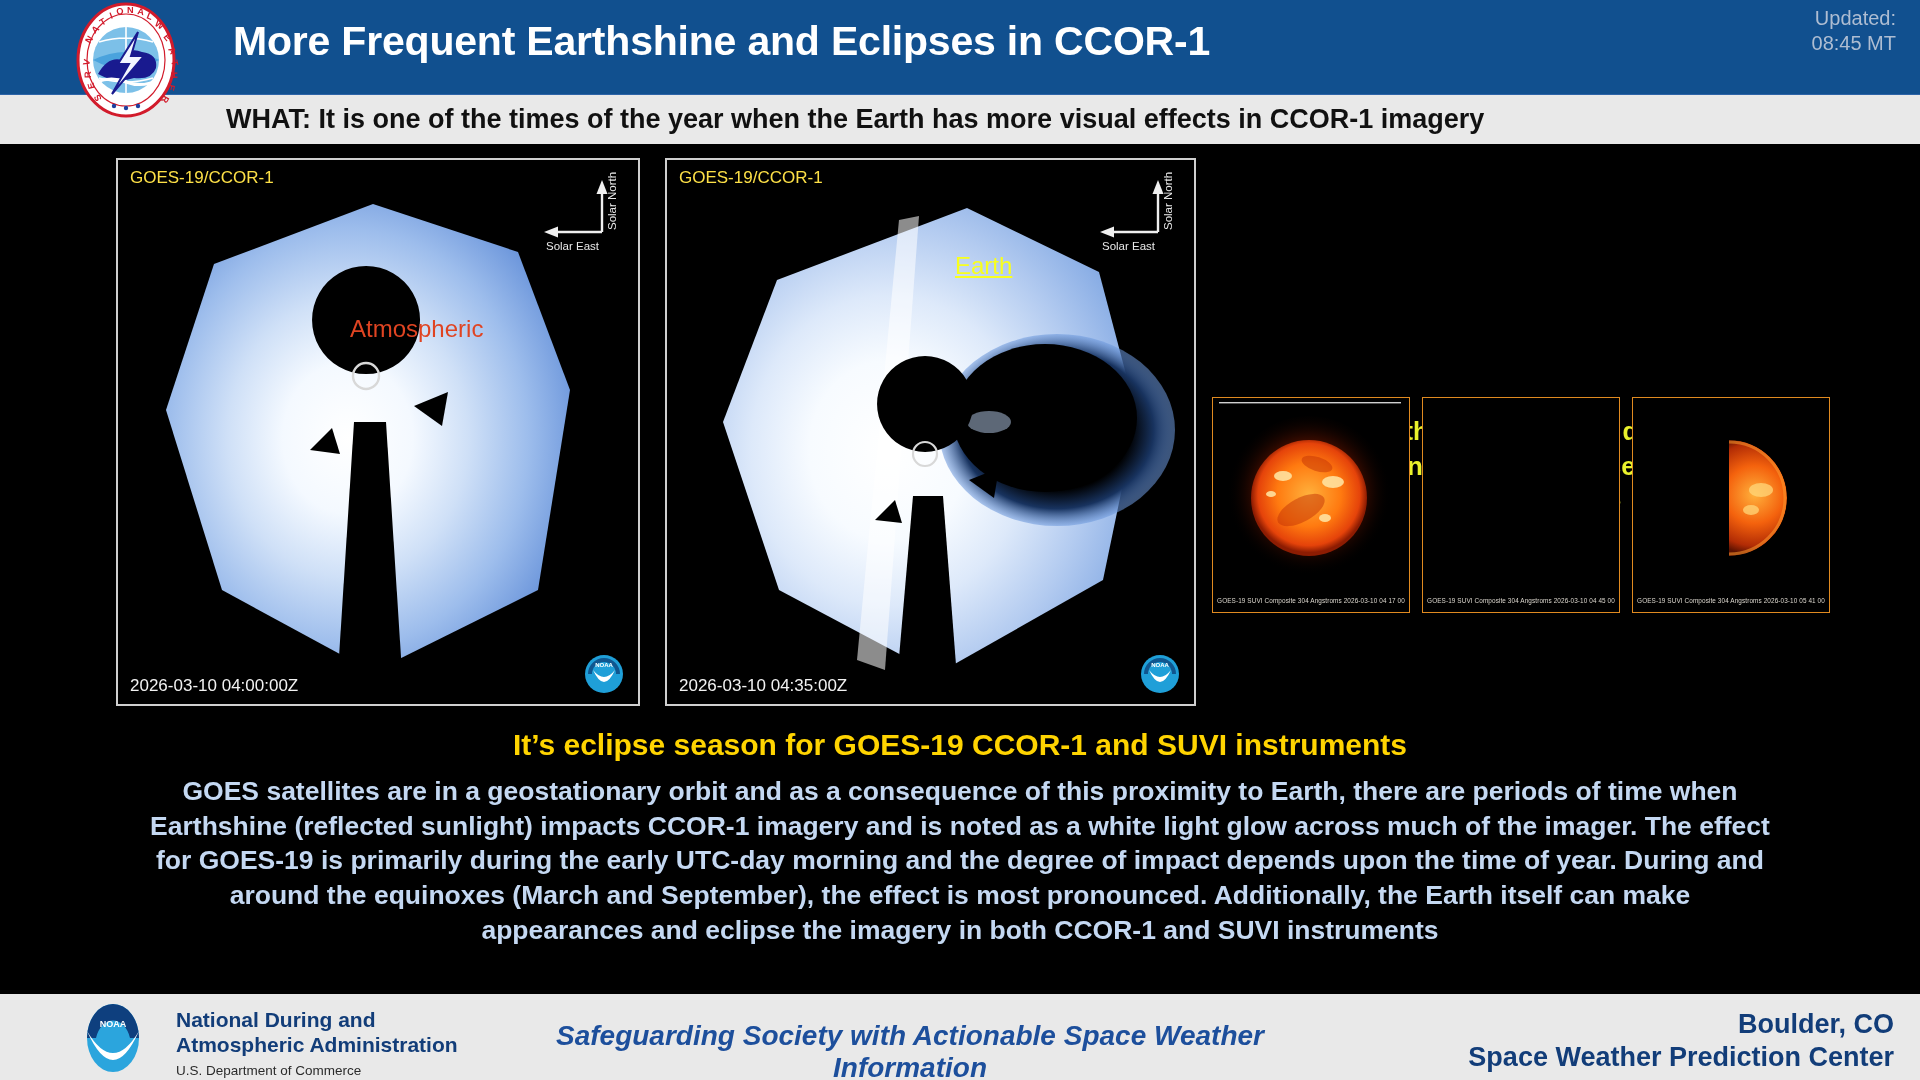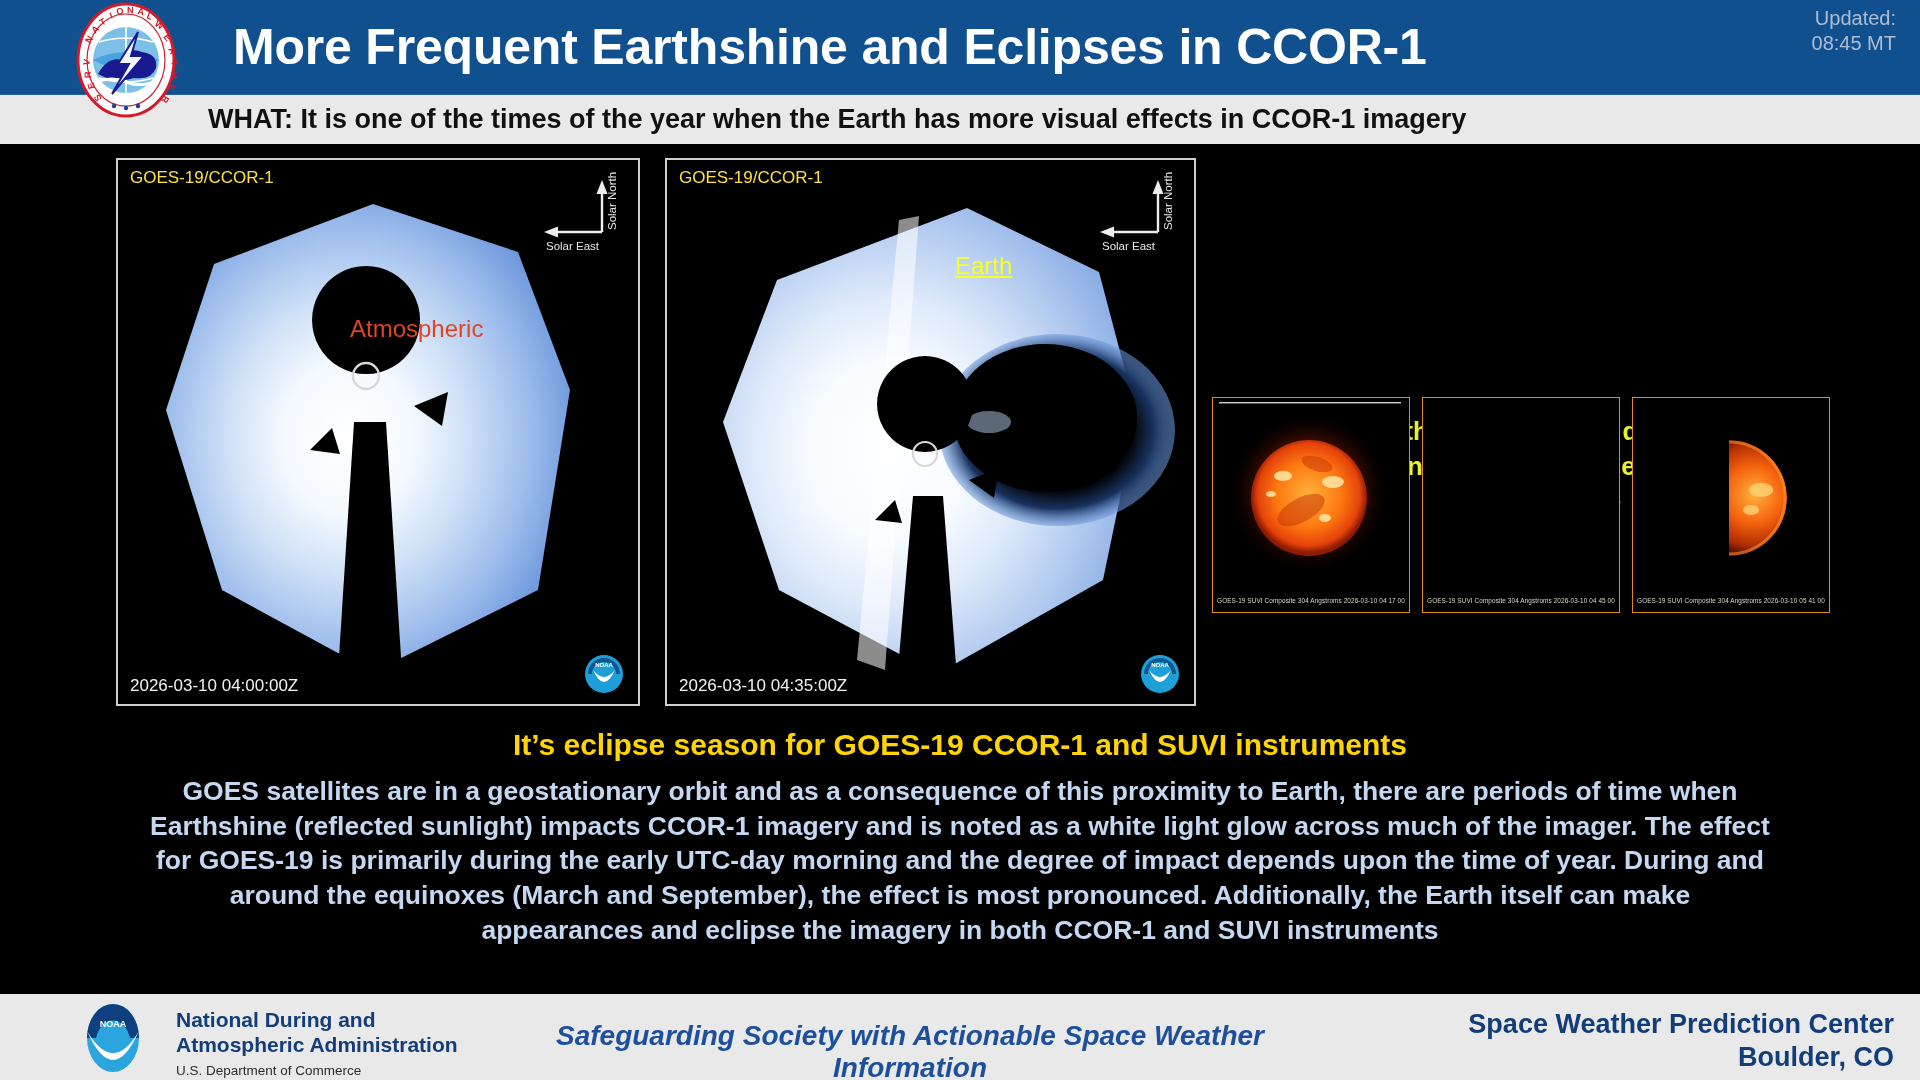--- a/index.html
+++ b/index.html
@@ -8,40 +8,40 @@
     font-family:"Liberation Sans","DejaVu Sans",sans-serif;
   }
 
   
   .header{
     position:absolute;left:0;top:0;width:1920px;height:94px;
     background:#11508f;
   }
   .header-title{
     position:absolute;left:233px;top:18px;
-    font-size:50px;font-weight:bold;color:#ffffff;
+    font-size:41px;font-weight:bold;color:#ffffff;
     letter-spacing:-0.2px;white-space:nowrap;
   }
   .updated-block{
     position:absolute;right:24px;top:6px;width:420px;
     text-align:right;color:#aebdd2;font-size:20px;line-height:1.23;
   }
 
   
   .nws-logo{
     position:absolute;left:68px;top:2px;width:116px;height:116px;z-index:12;
   }
 
   
   .what-bar{
     position:absolute;left:0;top:94px;width:1920px;height:49px;
     background:#e9e9e9;border-top:1px solid #2d64a8;border-bottom:1px solid #b5b5b5;
   }
   .what-text{
-    position:absolute;left:208px;top:9px;
+    position:absolute;left:226px;top:9px;
     font-size:27px;font-weight:bold;color:#111;white-space:nowrap;
   }
 
   
   .stage{
     position:absolute;left:0;top:144px;width:1920px;height:840px;background:#000;
   }
 
   
   .ccor{
@@ -384,16 +384,16 @@
       <text x="35" y="24" fill="#ffffff" font-size="9" text-anchor="middle" font-weight="bold" font-family="Liberation Sans, sans-serif">NOAA</text>
     </svg>
   </div>
   <div class="noaa-words">
     <div class="l1">National During and</div>
     <div class="l2">Atmospheric Administration</div>
     <div class="l3">U.S. Department of Commerce</div>
   </div>
   <div class="tagline">Safeguarding Society with Actionable Space Weather Information</div>
   <div class="swpc">
+    <div>Boulder, CO</div>
     <div>Space Weather Prediction Center</div>
-    <div>Boulder, CO</div>
   </div>
 </div>
 
 </body></html>

